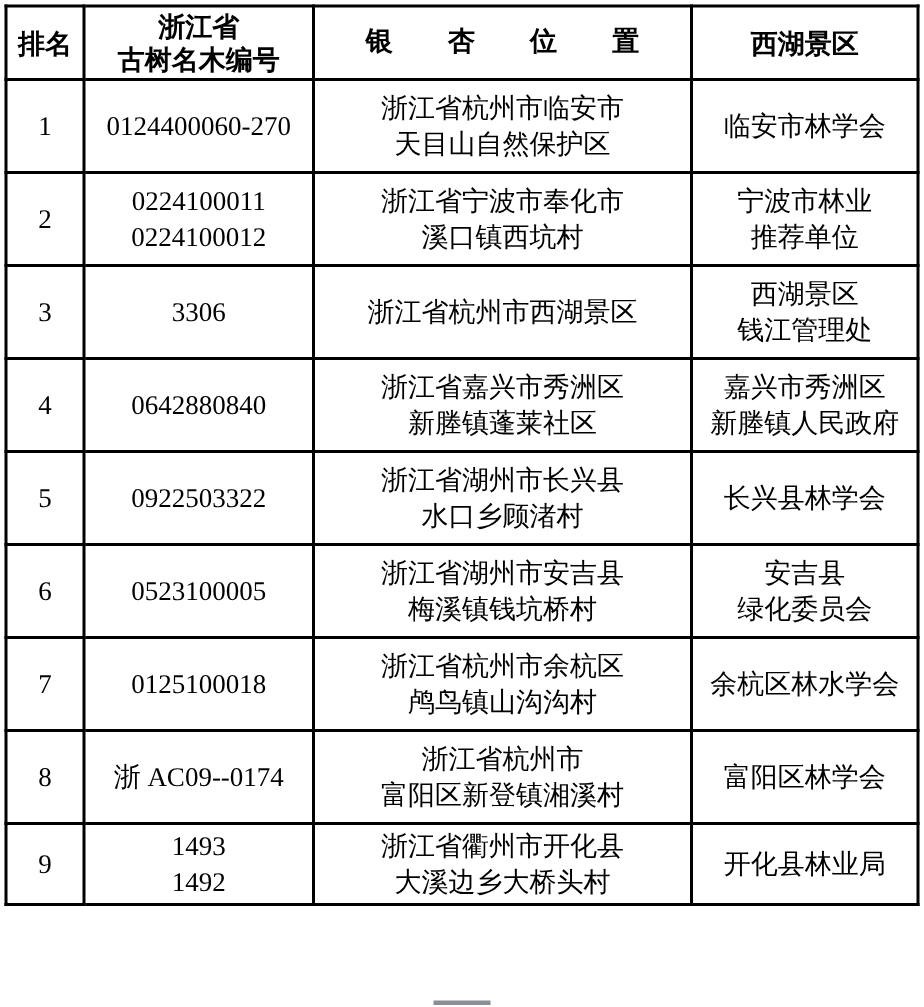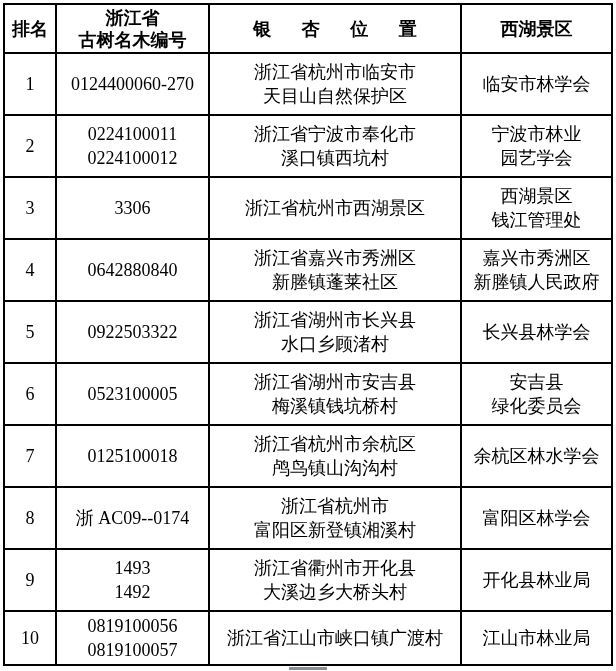--- a/index.html
+++ b/index.html
@@ -41,20 +41,21 @@
     font-weight: bold;
     line-height: 22px;
   }
   .doc-table td {
     font-size: 18px;
     font-weight: normal;
     line-height: 24px;
   }
   .loc-header {
     word-spacing: 26px;
+    font-family: Liberation Mono, monospace;
   }
   .bottom-bar {
     position: absolute;
     left: 289px;
     top: 667px;
     width: 38px;
     height: 3px;
     background: #8a9095;
   }
 </style>
@@ -98,21 +99,21 @@
       <td>
           <div>0224100011</div>
           <div>0224100012</div>
         </td>
       <td>
           <div>浙江省宁波市奉化市</div>
           <div>溪口镇西坑村</div>
         </td>
       <td>
           <div>宁波市林业</div>
-          <div>园艺学会</div>
+          <div>推荐单位</div>
         </td>
     </tr>
     <tr>
       <td>3</td>
       <td>
           <div>3306</div>
         </td>
       <td>
           <div>浙江省杭州市西湖景区</div>
         </td>
@@ -193,31 +194,18 @@
       <td>
           <div>1493</div>
           <div>1492</div>
         </td>
       <td>
           <div>浙江省衢州市开化县</div>
           <div>大溪边乡大桥头村</div>
         </td>
       <td>
           <div>开化县林业局</div>
-        </td>
-    </tr>
-    <tr>
-      <td>10</td>
-      <td>
-          <div>0819100056</div>
-          <div>0819100057</div>
-        </td>
-      <td>
-          <div>浙江省江山市峡口镇广渡村</div>
-        </td>
-      <td>
-          <div>江山市林业局</div>
         </td>
     </tr>
   </tbody>
 </table>
 
 <div class="bottom-bar"></div>
 
 </body></html>

